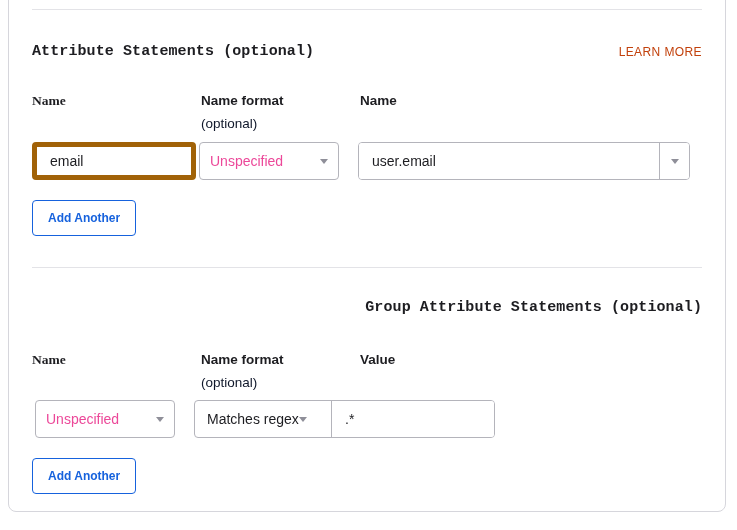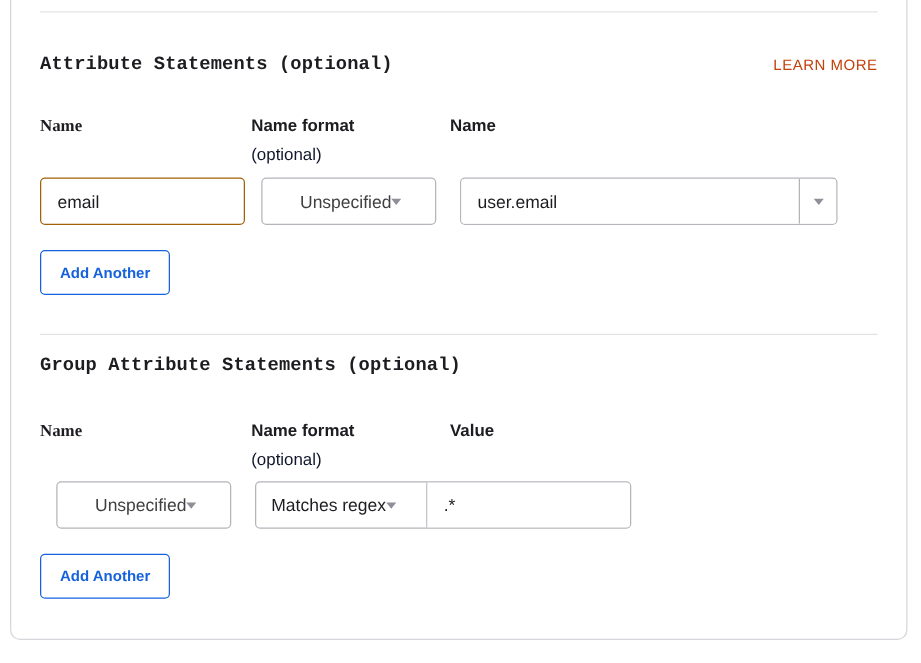--- a/index.html
+++ b/index.html
@@ -12,21 +12,21 @@
     position:absolute; left:8px; top:-14px; width:718px; height:526px;
     background:#fff; border:1px solid #d6d6dc; border-radius:8px;
   }
   .content { padding:0 23px; }
   .divider { height:1px; background:#e3e3e7; margin:0 23px; }
   .divider.first { margin-top:22px; }
   .divider.second { margin-top:31px; }
 
   .section-header { display:flex; align-items:flex-start; justify-content:space-between; }
   .section-header.one { margin-top:32px; }
-  .section-header.two { margin-top:15px; }
+  .section-header.two { margin-top:30px;justify-content:flex-end; }
   .section-title { font-size:15px; font-weight:bold; color:#1d1d21; line-height:20px; letter-spacing:.1px;font-family:Liberation Mono, monospace; }
   .learn-more {
     font-size:12px; font-weight:normal; color:#c2410c; letter-spacing:.4px;
     line-height:20px; text-decoration:none; cursor:pointer;
   }
 
   .labels-row { display:flex; }
   .labels-row.one { margin-top:31px; }
   .labels-row.two { margin-top:34px; }
   .col1 { width:164px;font-family:Liberation Serif, serif; }
@@ -34,41 +34,41 @@
   .col3 { margin-left:19px; flex:0 0 auto; }
   .field-label { font-size:13.5px; font-weight:bold; color:#1d1d21; line-height:16px; }
   .field-sublabel { font-size:13.5px; color:#0f172a; line-height:16px; margin-top:7px; }
   .labels-row .colwrap { min-height:39px; }
 
   .fields-row { display:flex; align-items:flex-start; }
   .fields-row.one { margin-top:10px; }
   .fields-row.two { margin-top:9px; }
 
   .text-input {
-    width:164px; height:38px; border:1px solid #a16207; border-radius:4px;
+    width:164px; height:38px; border:5px solid #a16207; border-radius:4px;
     font-family:"Liberation Sans", sans-serif; font-size:14px; color:#1d1d21;
     padding:0 13px; background:#fff; outline:none;
   }
   .select-box {
-    width:140px; height:38px; margin-left:13px;
+    width:140px; height:38px; margin-left:3px;
     border:1px solid #b4b4bb; border-radius:4px; background:#fff;
     display:flex; align-items:center; justify-content:space-between;
-    padding:0 30px; font-size:14px; color:#404040; cursor:pointer;
+    padding:0 10px; font-size:14px; color:#ec4899; cursor:pointer;
   }
   .caret {
     width:0; height:0; flex:0 0 auto;
     border-left:4px solid transparent; border-right:4px solid transparent;
     border-top:5px solid #8f8f99;
   }
 
   .combo {
     display:flex; margin-left:19px; height:38px;
     border:1px solid #b4b4bb; border-radius:4px; background:#fff; overflow:hidden;
   }
-  .combo.value-combo { width:302px; }
+  .combo.value-combo { width:332px; }
   .combo-input {
     flex:1; border:none; outline:none; height:100%;
     font-family:"Liberation Sans", sans-serif; font-size:14px; color:#1d1d21; padding:0 13px;
   }
   .combo-caret-btn {
     width:30px; border-left:1px solid #b4b4bb; display:flex; align-items:center;
     justify-content:center; background:#fff; cursor:pointer;
   }
 
   .combo.filter-combo { width:301px; }

